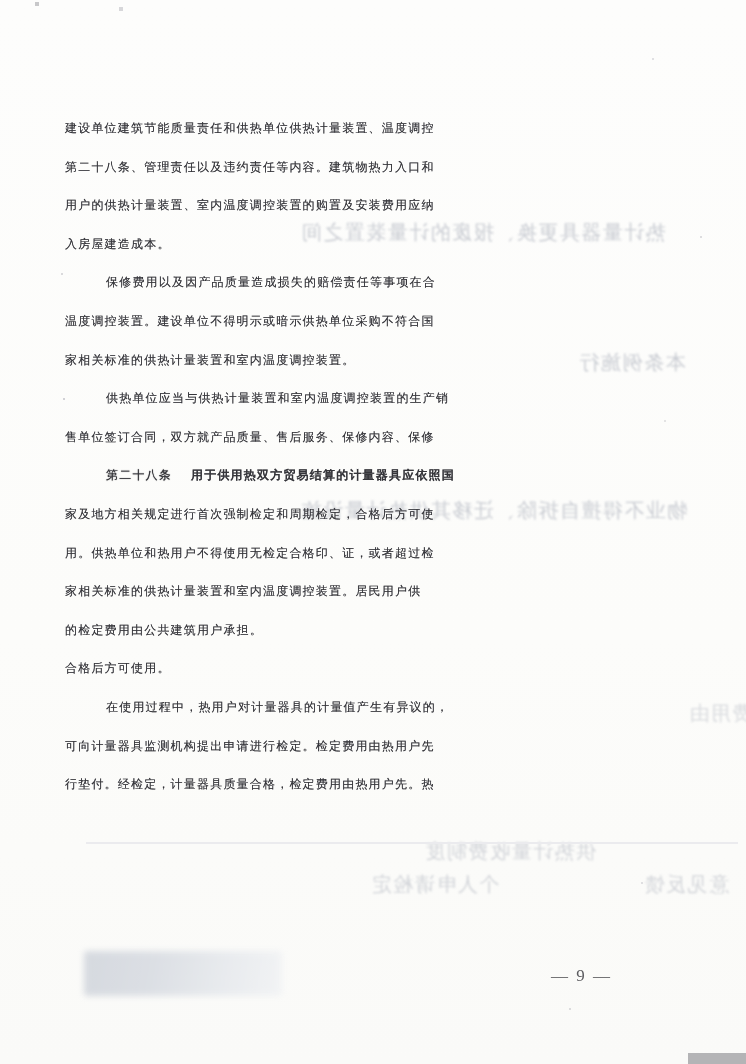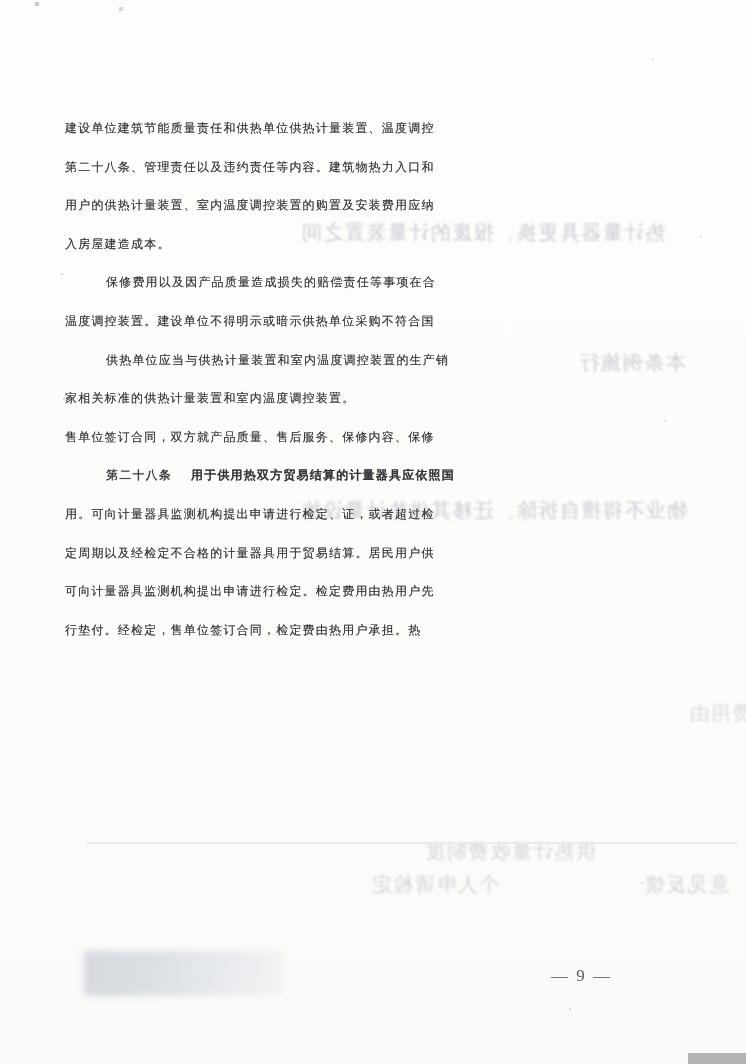--- a/index.html
+++ b/index.html
@@ -128,25 +128,29 @@
   <div class="scan-bar"></div>
   <div class="speckles"></div>
 
   <div class="text-block" id="text-block">
       <div class="line">建设单位建筑节能质量责任和供热单位供热计量装置、温度调控</div>
       <div class="line">第二十八条、管理责任以及违约责任等内容。建筑物热力入口和</div>
       <div class="line">用户的供热计量装置、室内温度调控装置的购置及安装费用应纳</div>
       <div class="line">入房屋建造成本。</div>
       <div class="line indent">保修费用以及因产品质量造成损失的赔偿责任等事项在合</div>
       <div class="line">温度调控装置。建设单位不得明示或暗示供热单位采购不符合国</div>
+      <div class="line">家相关标准的供热计量装置和室内温度调控装置。</div>
       <div class="line indent">供热单位应当与供热计量装置和室内温度调控装置的生产销</div>
-      <div class="line">家相关标准的供热计量装置和室内温度调控装置。</div>
       <div class="line">售单位签订合同，双方就产品质量、售后服务、保修内容、保修</div>
       <div class="line indent"><span class="art-head">第二十八条</span><span class="art-body">用于供用热双方贸易结算的计量器具应依照国</span></div>
-      <div class="line">用。可向计量器具监测机构提出申请进行检定、证，或者超过检</div>
-      <div class="line">定周期以及经检定不合格的计量器具用于贸易结算。居民用户供</div>
+      <div class="line">家及地方相关规定进行首次强制检定和周期检定，合格后方可使</div>
+      <div class="line">用。供热单位和热用户不得使用无检定合格印、证，或者超过检</div>
+      <div class="line">家相关标准的供热计量装置和室内温度调控装置。居民用户供</div>
+      <div class="line">的检定费用由公共建筑用户承担。</div>
+      <div class="line">合格后方可使用。</div>
+      <div class="line indent">在使用过程中，热用户对计量器具的计量值产生有异议的，</div>
       <div class="line">可向计量器具监测机构提出申请进行检定。检定费用由热用户先</div>
-      <div class="line">行垫付。经检定，售单位签订合同，检定费由热用户承担。热</div>
+      <div class="line">行垫付。经检定，计量器具质量合格，检定费用由热用户先。热</div>
     </div>
 
   <div class="page-number">— 9 —</div>
 
 </div>
 
 </body></html>

